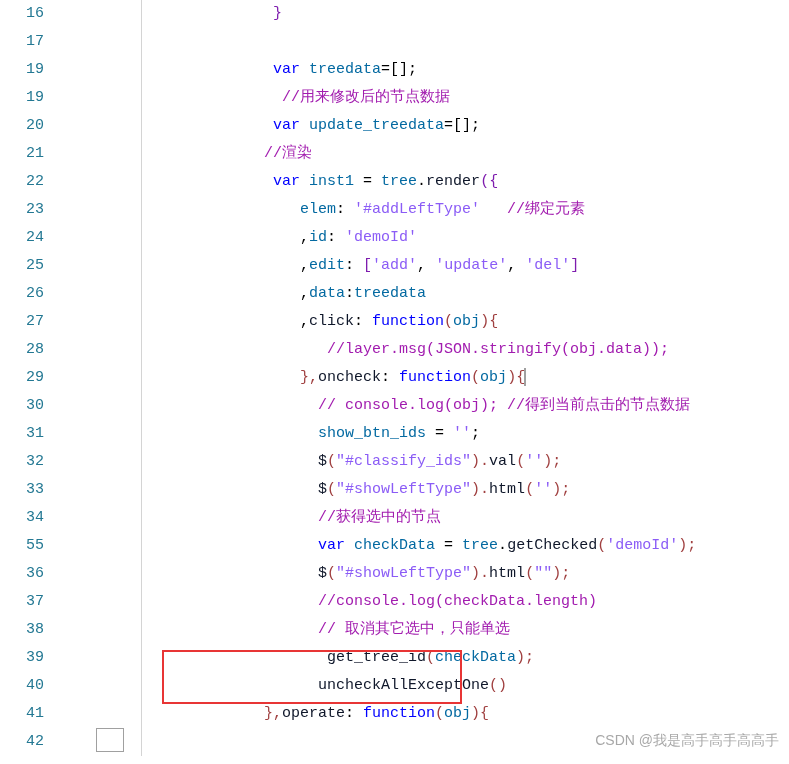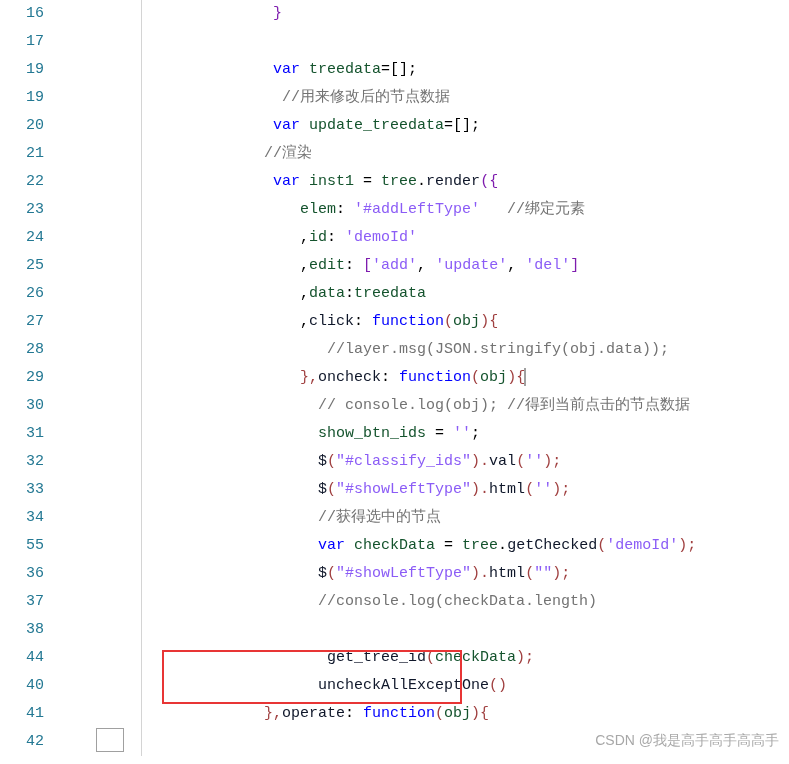--- a/index.html
+++ b/index.html
@@ -42,25 +42,25 @@
   .code-line {
     height: 28px;
     line-height: 28px;
     white-space: pre;
     padding-left: 4px;
     font-size: 15px;
   }
   .tok-kw { color: #0000ff; }
   .tok-op { color: #000000; }
   .tok-str { color: #8b5cf6; }
-  .tok-com { color: #737373; }
+  .tok-com { color: #a21caf; }
   .tok-br-v { color: #7e1cae; }
   .tok-br-r { color: #a04040; }
   .tok-fn { color: #0f172a; }
-  .tok-prop { color: #14532d; }
+  .tok-prop { color: #0369a1; }
   .tok-true { color: #0000ff; }
   .cursor-box {
     display: inline-block;
     border: 1px solid #a0a0a0;
     height: 18px;
     vertical-align: middle;
     margin-left: -1px;
   }
   .highlight-box {
     position: absolute;
@@ -110,21 +110,21 @@
     <div class="gutter-line">29</div>
     <div class="gutter-line">30</div>
     <div class="gutter-line">31</div>
     <div class="gutter-line">32</div>
     <div class="gutter-line">33</div>
     <div class="gutter-line">34</div>
     <div class="gutter-line">55</div>
     <div class="gutter-line">36</div>
     <div class="gutter-line">37</div>
     <div class="gutter-line">38</div>
-    <div class="gutter-line">44</div>
+    <div class="gutter-line">39</div>
     <div class="gutter-line">40</div>
     <div class="gutter-line">41</div>
     <div class="gutter-line">42</div>
   </div>
   <div class="foldcol"></div>
   <div class="code-area">
 
     <div class="code-line"><span>         </span><span class="tok-br-v">}</span></div>
 
     <div class="code-line"></div>
@@ -163,21 +163,21 @@
     <div class="code-line"><span>              </span><span class="tok-fn">$</span><span class="tok-br-r">(</span><span class="tok-str">"#showLeftType"</span><span class="tok-br-r">).</span><span class="tok-fn">html</span><span class="tok-br-r">(</span><span class="tok-str">''</span><span class="tok-br-r">);</span></div>
 
     <div class="code-line"><span>              </span><span class="tok-com">//获得选中的节点</span></div>
 
     <div class="code-line"><span>              </span><span class="tok-kw">var</span><span> </span><span class="tok-prop">checkData</span><span> = </span><span class="tok-prop">tree</span><span>.</span><span class="tok-fn">getChecked</span><span class="tok-br-r">(</span><span class="tok-str">'demoId'</span><span class="tok-br-r">);</span></div>
 
     <div class="code-line"><span>              </span><span class="tok-fn">$</span><span class="tok-br-r">(</span><span class="tok-str">"#showLeftType"</span><span class="tok-br-r">).</span><span class="tok-fn">html</span><span class="tok-br-r">(</span><span class="tok-str">""</span><span class="tok-br-r">);</span></div>
 
     <div class="code-line"><span>              </span><span class="tok-com">//console.log(checkData.length)</span></div>
 
-    <div class="code-line"><span>              </span></div>
+    <div class="code-line"><span>              </span><span class="tok-com">// 取消其它选中，只能单选</span></div>
 
     <div class="code-line"><span>               </span><span class="tok-fn">get_tree_id</span><span class="tok-br-r">(</span><span class="tok-prop">checkData</span><span class="tok-br-r">);</span></div>
 
     <div class="code-line"><span>              </span><span class="tok-fn">uncheckAllExceptOne</span><span class="tok-br-r">()</span></div>
 
     <div class="code-line"><span>        </span><span class="tok-br-r">},</span><span class="tok-fn">operate</span><span>: </span><span class="tok-kw">function</span><span class="tok-br-r">(</span><span class="tok-prop">obj</span><span class="tok-br-r">){</span></div>
 
   </div>
 </div>
 

